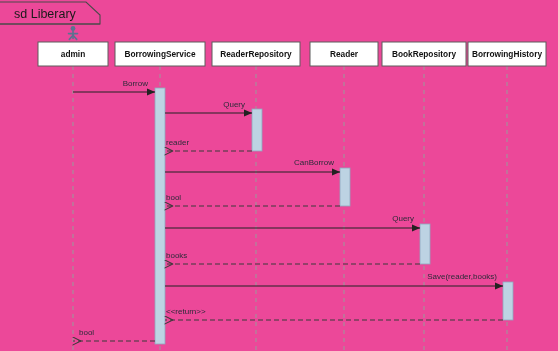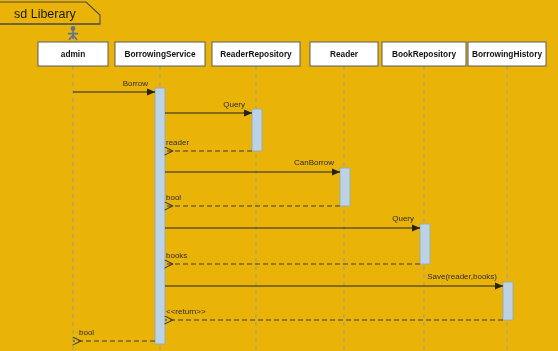--- a/index.html
+++ b/index.html
@@ -11,21 +11,21 @@
     font-family: "Liberation Sans", sans-serif;
     width: 558px;
     height: 351px;
     overflow: hidden;
     position: relative;
   }
   #diagram-root {
     position: relative;
     width: 558px;
     height: 351px;
-    background: #eab308;
+    background: #ec4899;
   }
   svg.canvas {
     position: absolute;
     left: 0;
     top: 0;
     width: 558px;
     height: 351px;
     display: block;
   }
   .frame-title-text {

